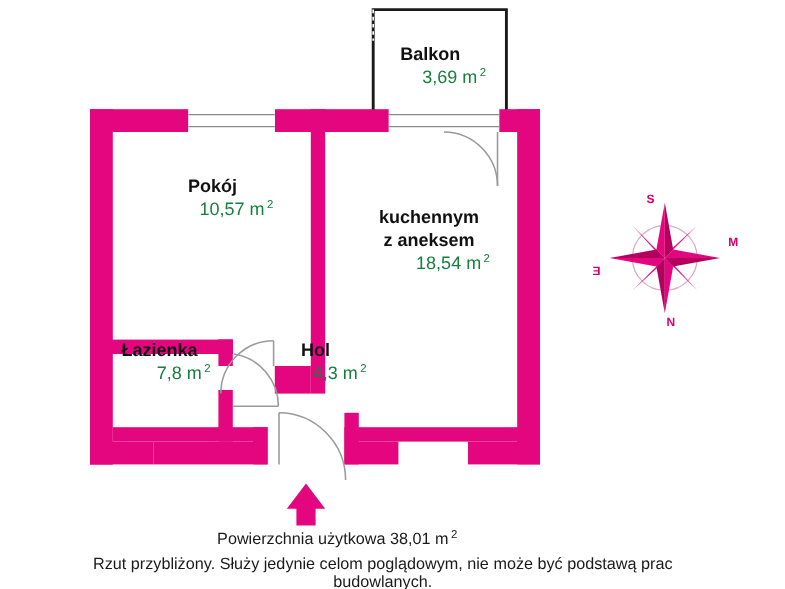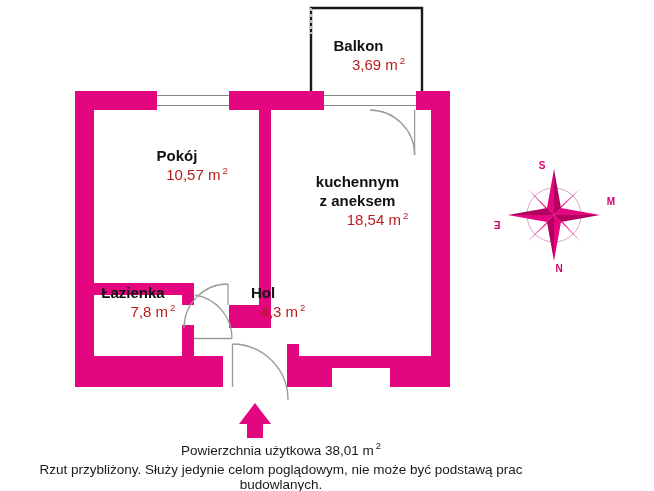--- a/index.html
+++ b/index.html
@@ -37,21 +37,21 @@
     pointer-events: none;
   }
   .room-name {
     font-weight: bold;
     font-size: 15px;
     color: #111111;
     display: block;
   }
   .room-area {
     font-size: 15px;
-    color: #b91c1c;
+    color: #15803d;
     display: block;
     white-space: nowrap;
     padding-left: 40px;
   }
   .sup {
     font-size: 9.5px;
     vertical-align: super;
     margin-left: 2px;
   }
   .footer-block {
@@ -62,20 +62,21 @@
   }
   .footer-area {
     top: 440px;
     font-size: 13.5px;
     color: #1a1a1a;
   }
   .footer-note {
     top: 462px;
     font-size: 13.5px;
     color: #1a1a1a;
+    padding-left: 38px;
   }
   .compass-letter {
     font-size: 10px;
     font-weight: bold;
     fill: #d6006e;
     font-family: "Liberation Sans", sans-serif;
   }
 </style>
 </head>
 <body>

